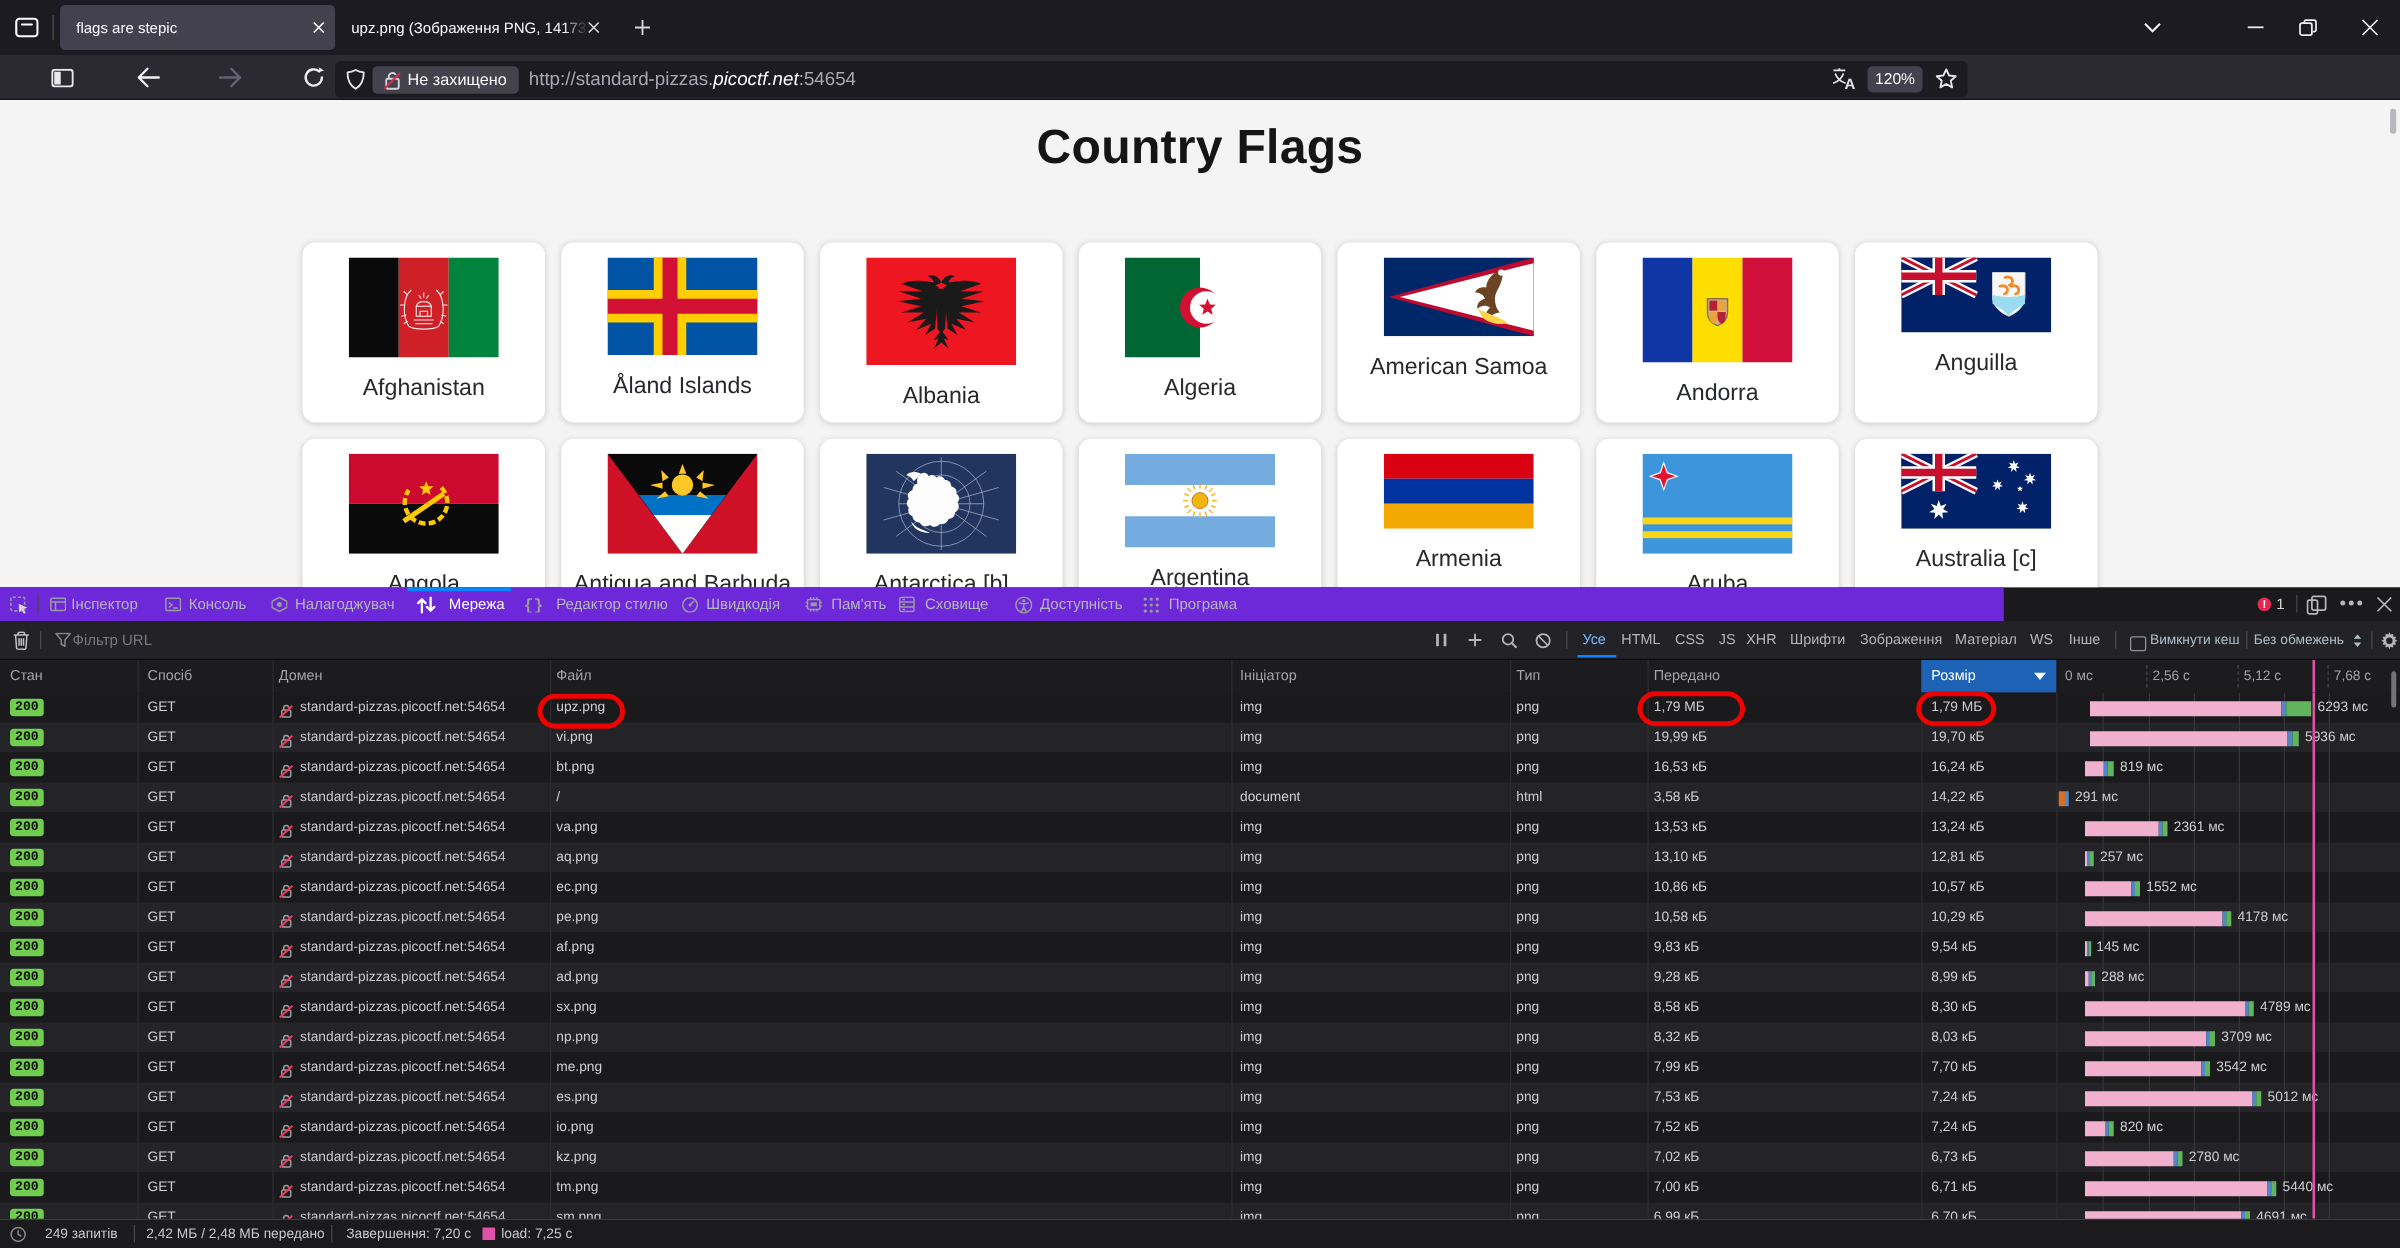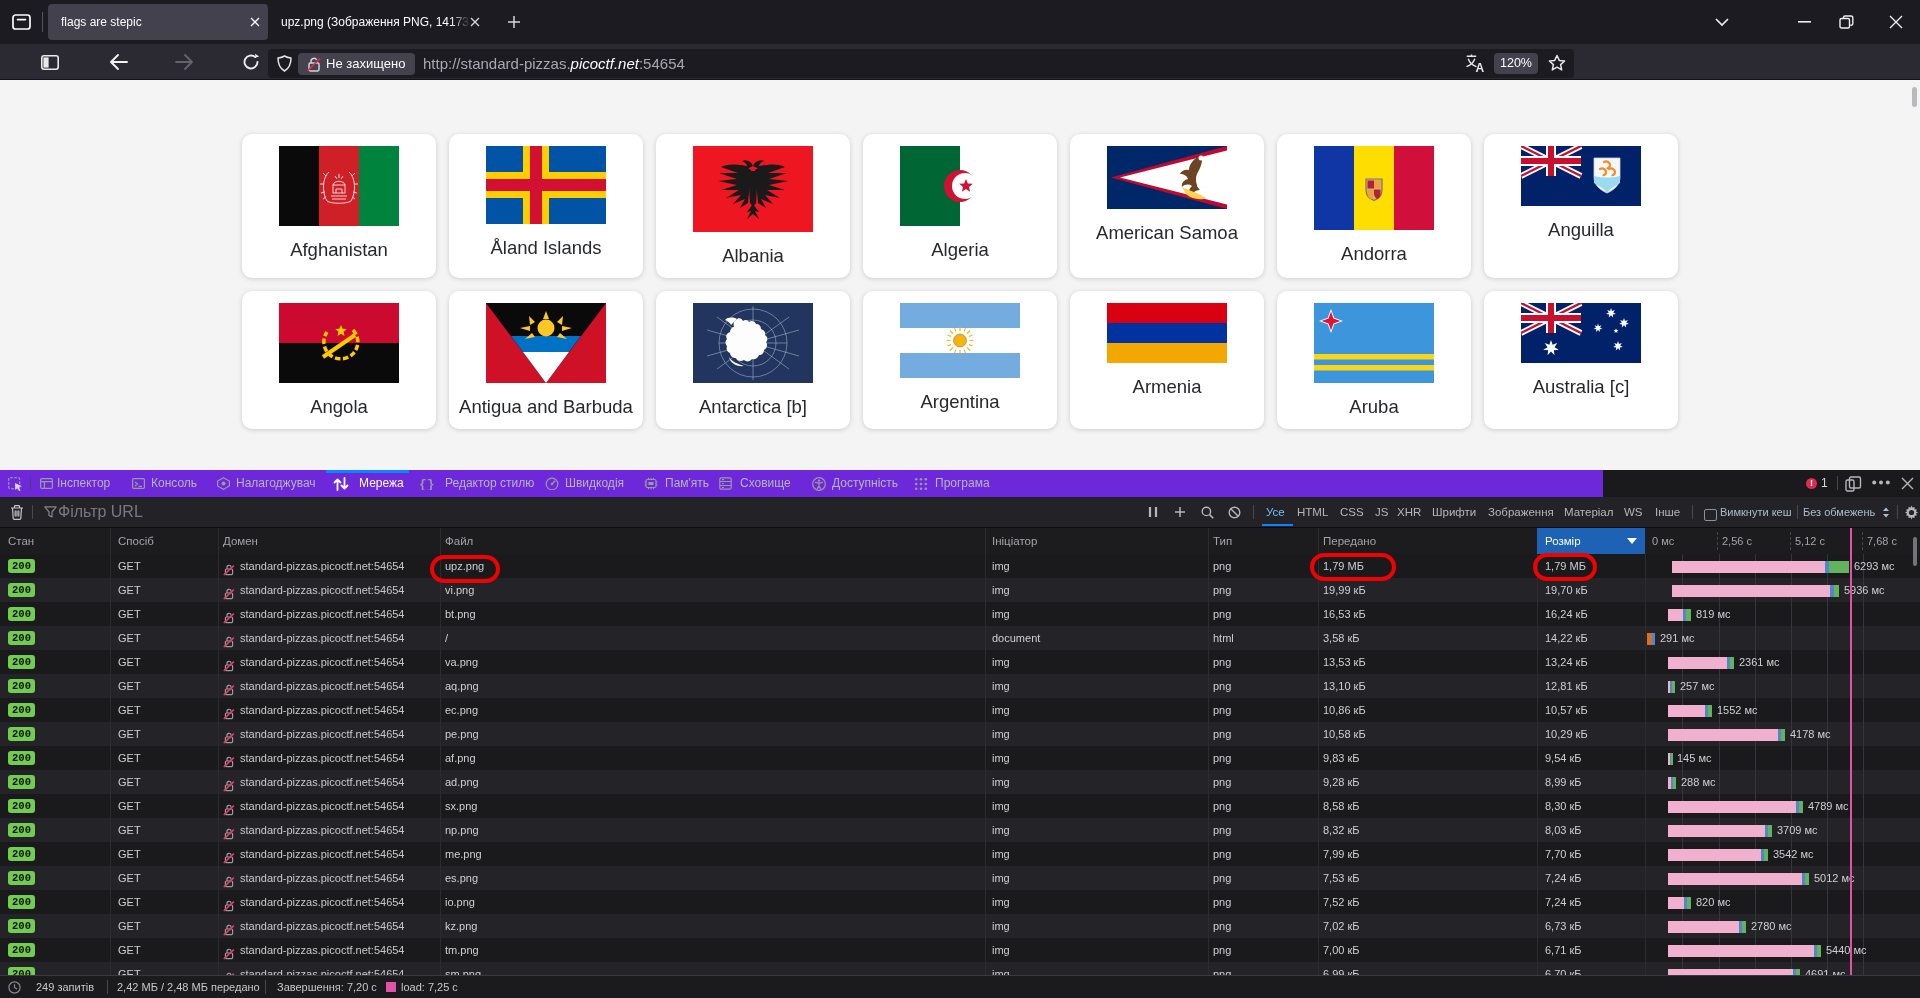--- a/index.html
+++ b/index.html
@@ -126,20 +126,21 @@
           </g>
           <text x="9.5" y="17.5" font-size="12" font-weight="bold" fill="#e6e6ea" font-family="Liberation Sans, sans-serif">A</text>
         </svg>
 <div id="zoomchip">120%</div>
 <svg class="abs" style="left:1280px;top:5px" width="18" height="18" viewBox="0 0 18 18">
           <path d="M9 1.5 L11.3 6.4 L16.6 7 L12.6 10.6 L13.7 15.9 L9 13.2 L4.3 15.9 L5.4 10.6 L1.4 7 L6.7 6.4 Z" fill="none" stroke="#e6e6ea" stroke-width="1.5" stroke-linejoin="round"></path>
         </svg>
 </div>
     </div>
 <div id="page">
+      <h1>Country Flags</h1>
       <div id="grid">
 <div class="card">
           <svg width="120" height="80" viewBox="0 0 120 80">
             <rect width="40" height="80" fill="#0a0a0a"></rect>
             <rect x="40" width="40" height="80" fill="#cf2028"></rect>
             <rect x="80" width="40" height="80" fill="#00843d"></rect>
 <g stroke="#f0f0f0" fill="none" stroke-width="0.9" opacity="0.95">
 <path d="M48 55 C43 47 43 32 50 26 M72 55 C77 47 77 32 70 26"></path>
 <path d="M48 55 C52 58 68 58 72 55"></path>
 <path d="M47 30 l-3 -3 M73 30 l3 -3 M45 38 h-4 M75 38 h4 M46 46 l-4 1 M74 46 l4 1 M47 51 l-3 2 M73 51 l3 2"></path>
@@ -423,21 +424,21 @@
 <div id="dtfilter">
 <svg class="abs" style="left:10px;top:8px" width="14" height="15" viewBox="0 0 14 15" fill="none" stroke="#c4c4c8" stroke-width="1.2">
           <path d="M1 3 H13 M4.5 3 V1.4 a0.7 0.7 0 0 1 0.7-0.7 h3.6 a0.7 0.7 0 0 1 0.7 0.7 V3"></path>
           <path d="M2.5 3 L3.2 13.4 a1 1 0 0 0 1 0.9 h5.6 a1 1 0 0 0 1-0.9 L11.5 3"></path>
           <path d="M5.2 5.5 V11.5 M7 5.5 V11.5 M8.8 5.5 V11.5"></path>
         </svg>
 <div class="vsep" style="left:32px;top:8px"></div>
 <svg class="abs" style="left:44px;top:9px" width="13" height="12" viewBox="0 0 13 12">
           <path d="M0.8 0.8 H12.2 L8 6 V11 L5 9.4 V6 Z" fill="none" stroke="#84848c" stroke-width="1.2" stroke-linejoin="round"></path>
         </svg>
-<span class="lbl" style="left:58px;color:#787882;font-size:16px">Фільтр URL</span>
+<span class="lbl" style="left:58px;color:#787882;font-size:12px">Фільтр URL</span>
 <svg class="abs" style="left:1148px;top:9px" width="10" height="12" viewBox="0 0 10 12">
           <path d="M2 1 V11 M8 1 V11" stroke="#b6b6ba" stroke-width="2.2"></path>
         </svg>
 <svg class="abs" style="left:1174px;top:9px" width="12" height="12" viewBox="0 0 12 12">
           <path d="M6 1 V11 M1 6 H11" stroke="#b6b6ba" stroke-width="1.5"></path>
         </svg>
 <svg class="abs" style="left:1201px;top:9px" width="13" height="13" viewBox="0 0 13 13">
           <circle cx="5.4" cy="5.4" r="4.2" fill="none" stroke="#b6b6ba" stroke-width="1.4"></circle>
           <path d="M8.6 8.6 L12.2 12.2" stroke="#b6b6ba" stroke-width="1.6"></path>
         </svg>

